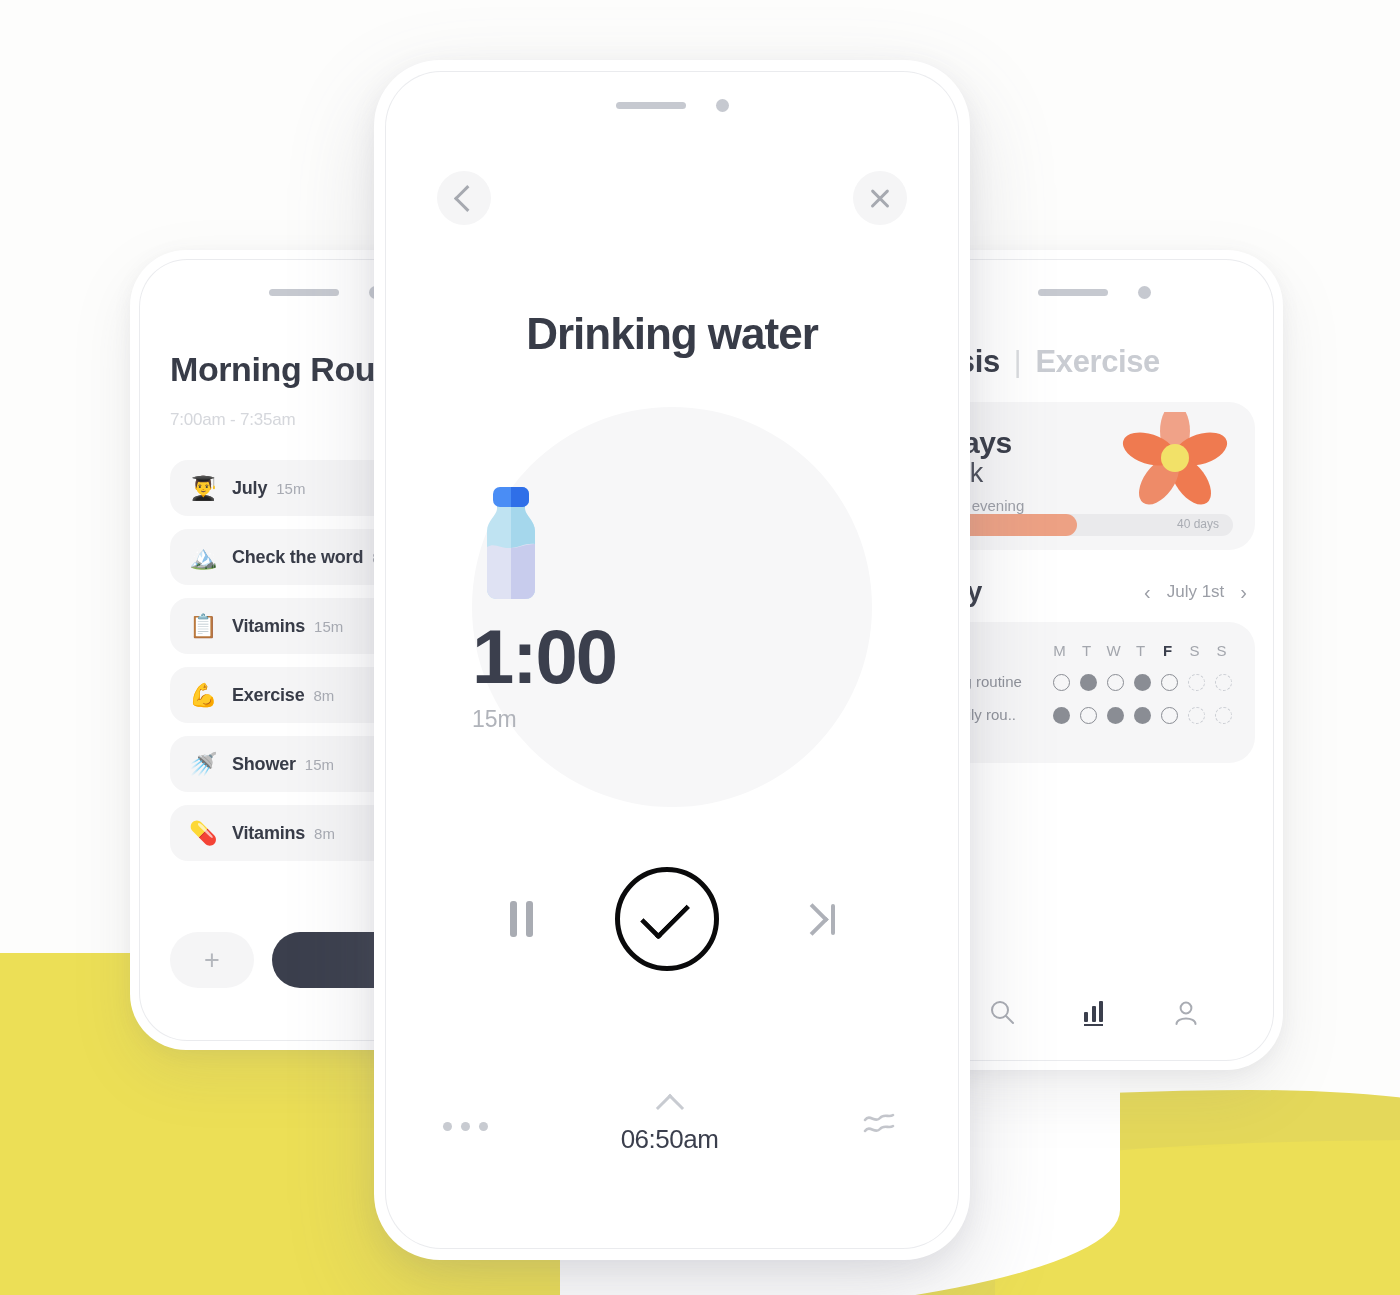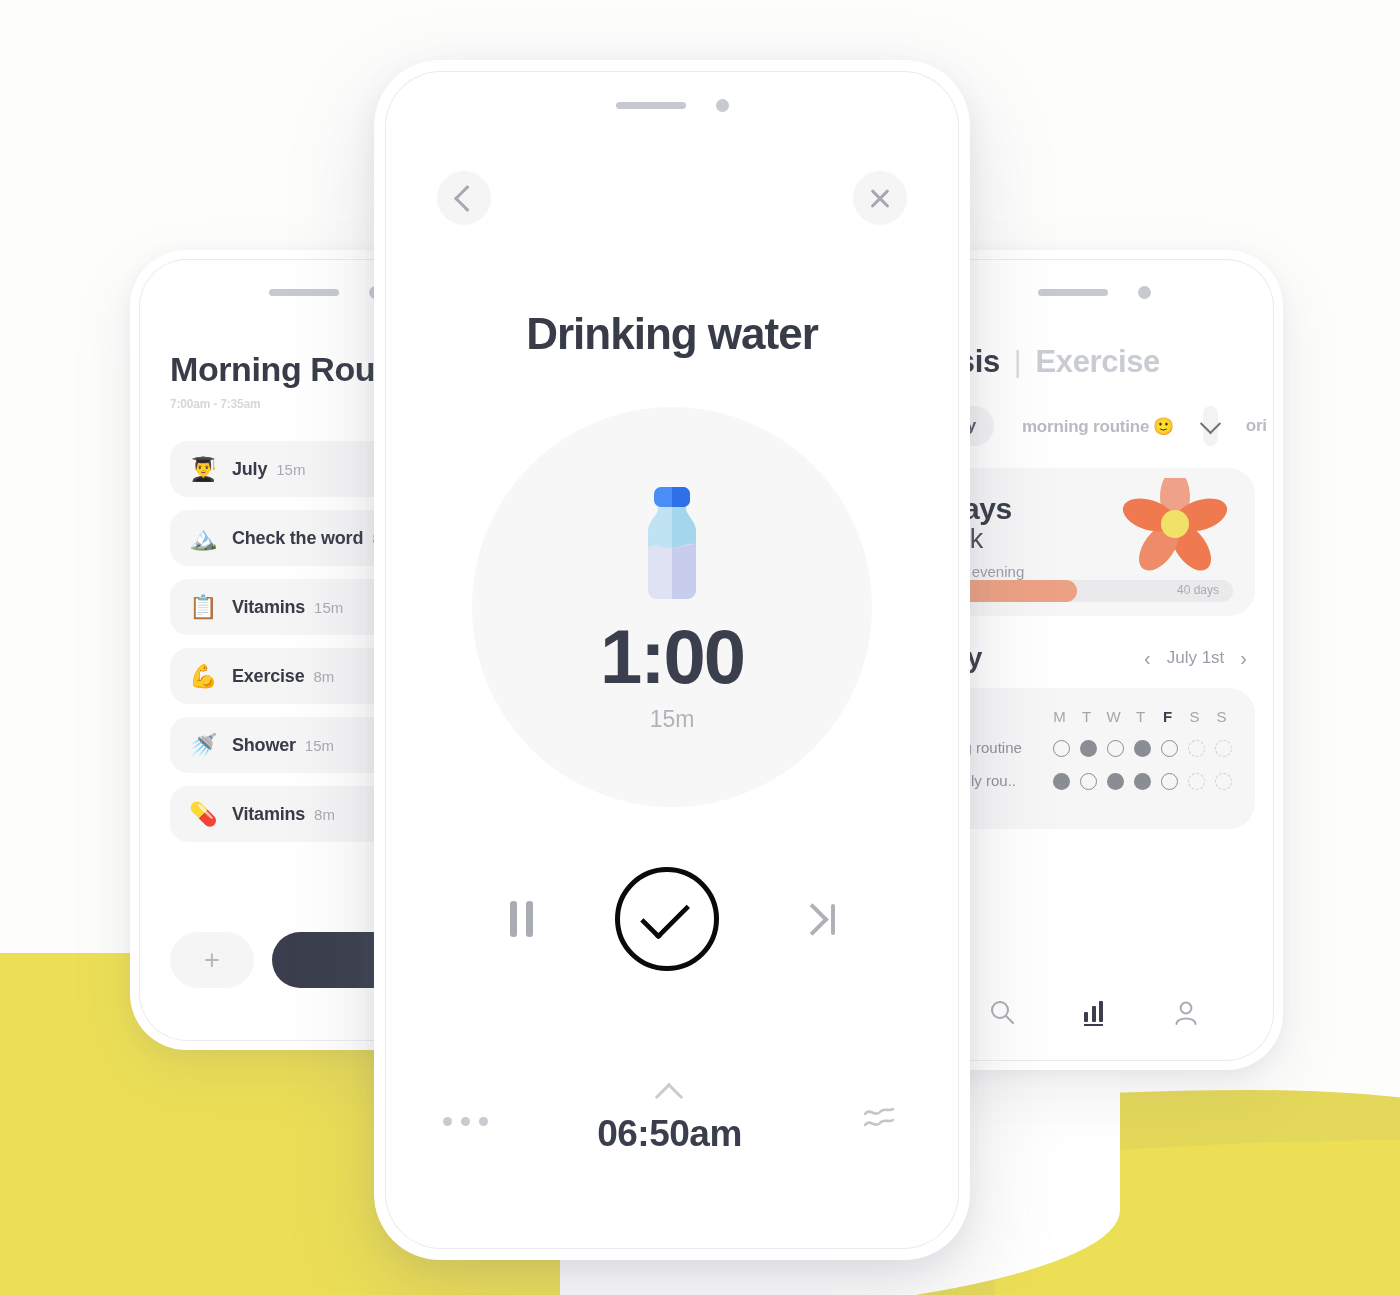--- a/index.html
+++ b/index.html
@@ -121,23 +121,23 @@
     padding: 86px 26px 0 26px;
   }
   .routine-title {
     font-size: 34px;
     font-weight: 700;
     color: #383c48;
     letter-spacing: -0.4px;
     white-space: nowrap;
   }
   .routine-time {
-    margin-top: 8px;
-    font-size: 12px;
-    font-weight: 700;
+    margin-top: 21px;
+    font-size: 17px;
+    font-weight: 400;
     color: #d5d7dc;
     letter-spacing: -0.2px;
   }
   .task-list {
     margin-top: 30px;
   }
   .task-row {
     position: relative;
     display: flex;
     align-items: center;
@@ -498,21 +498,20 @@
   .timer-circle {
     position: absolute;
     top: 330px;
     left: 50%;
     transform: translateX(-50%);
     width: 400px; height: 400px;
     border-radius: 50%;
     background: #f7f7f8;
     display: flex;
     flex-direction: column;
-    align-items: center;
     justify-content: center;
   }
   .bottle { position: relative; width: 78px; height: 118px; margin-bottom: 22px; }
   .timer-digits {
     font-size: 76px;
     font-weight: 700;
     color: #3b3f4d;
     letter-spacing: -2px;
     line-height: 0.95;
   }
@@ -569,22 +568,22 @@
   .dots3 i { width: 9px; height: 9px; border-radius: 50%; background: #c8cbd1; display: block; }
   .center-clock-wrap { display: flex; flex-direction: column; align-items: center; gap: 2px; margin-left: -10px; }
   .caret-up {
     width: 17px; height: 17px;
     border-top: 3px solid #c8cbd1;
     border-left: 3px solid #c8cbd1;
     transform: rotate(45deg);
     margin-bottom: 4px;
   }
   .center-clock {
-    font-size: 37px;
-    font-weight: 700;
+    font-size: 26px;
+    font-weight: 400;
     color: #3b3f4d;
     letter-spacing: -0.5px;
   }
   .waves { opacity: .85; }
 </style>
 </head>
 <body>
 
 <div class="stage">
 
@@ -657,28 +656,20 @@
       </div>
 
       <div class="right-content">
 
         <div class="tabs-head">
           <span class="tab-main">ysis</span>
           <span class="tab-sep">|</span>
           <span class="tab-alt">Exercise</span>
         </div>
 
-        <div class="chip-row">
-          <span class="chip active">ary</span>
-          <span class="chip plain">morning routine 🙂</span>
-          <span class="chip icon-chip">
-            <span class="chevron-dn"></span>
-          </span>
-          <span class="chip plain">ori</span>
-        </div>
 
         <div class="card-streak">
           <div class="streak-days">lays</div>
           <div class="streak-sub">ak</div>
           <div class="streak-meta">g, evening</div>
 
           <div class="flower-wrap">
             <svg width="108" height="96" viewBox="0 0 108 96">
               <g transform="translate(54,46)">
                 <ellipse cx="0" cy="-27" rx="15" ry="27" fill="#f0a288"></ellipse>

